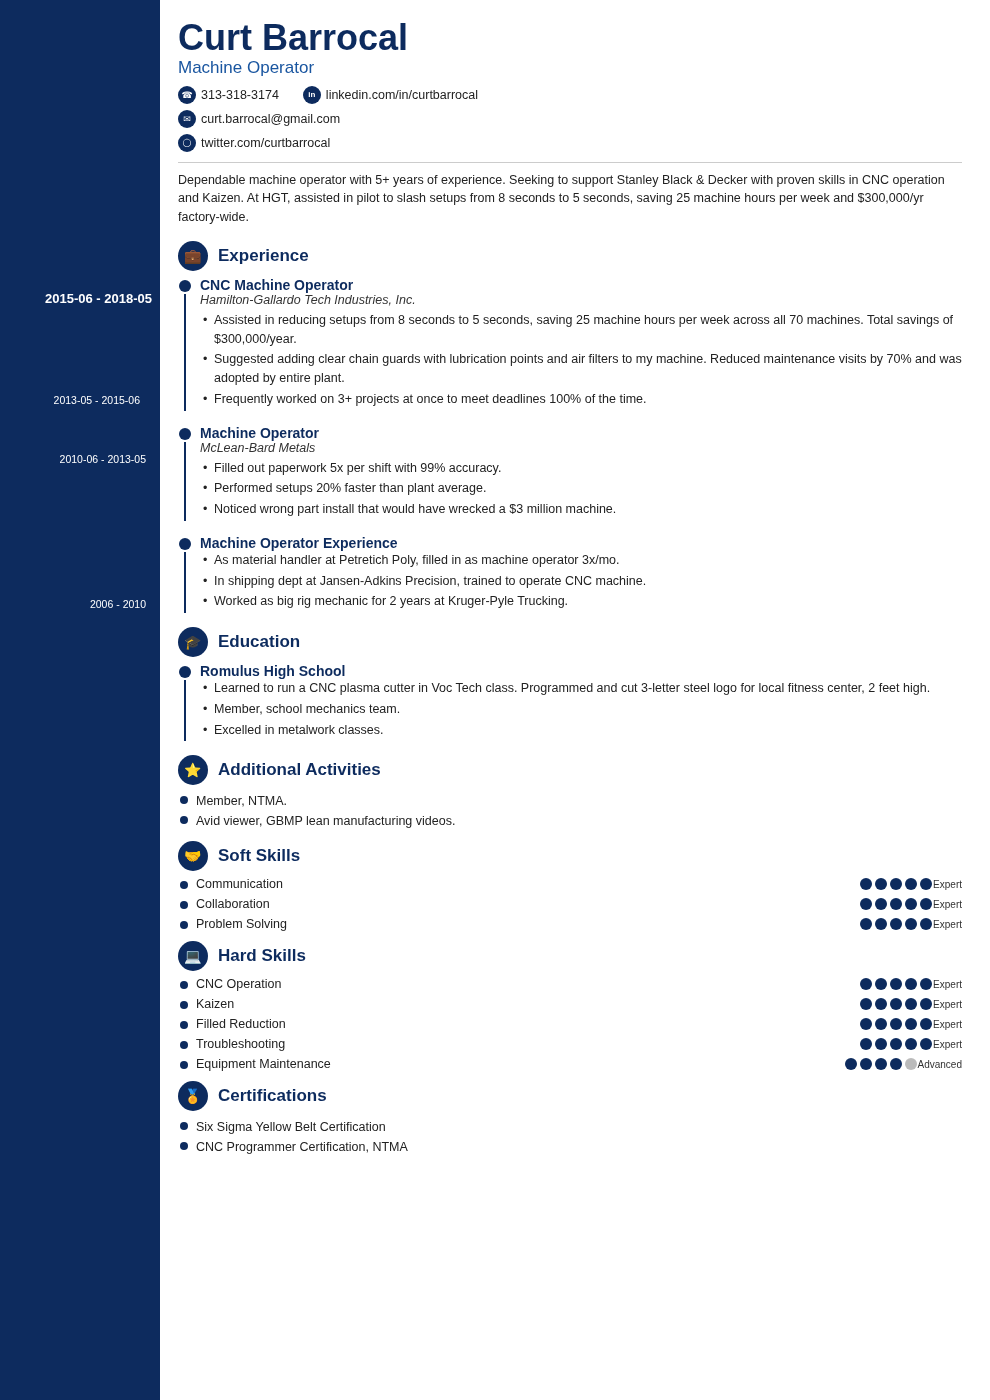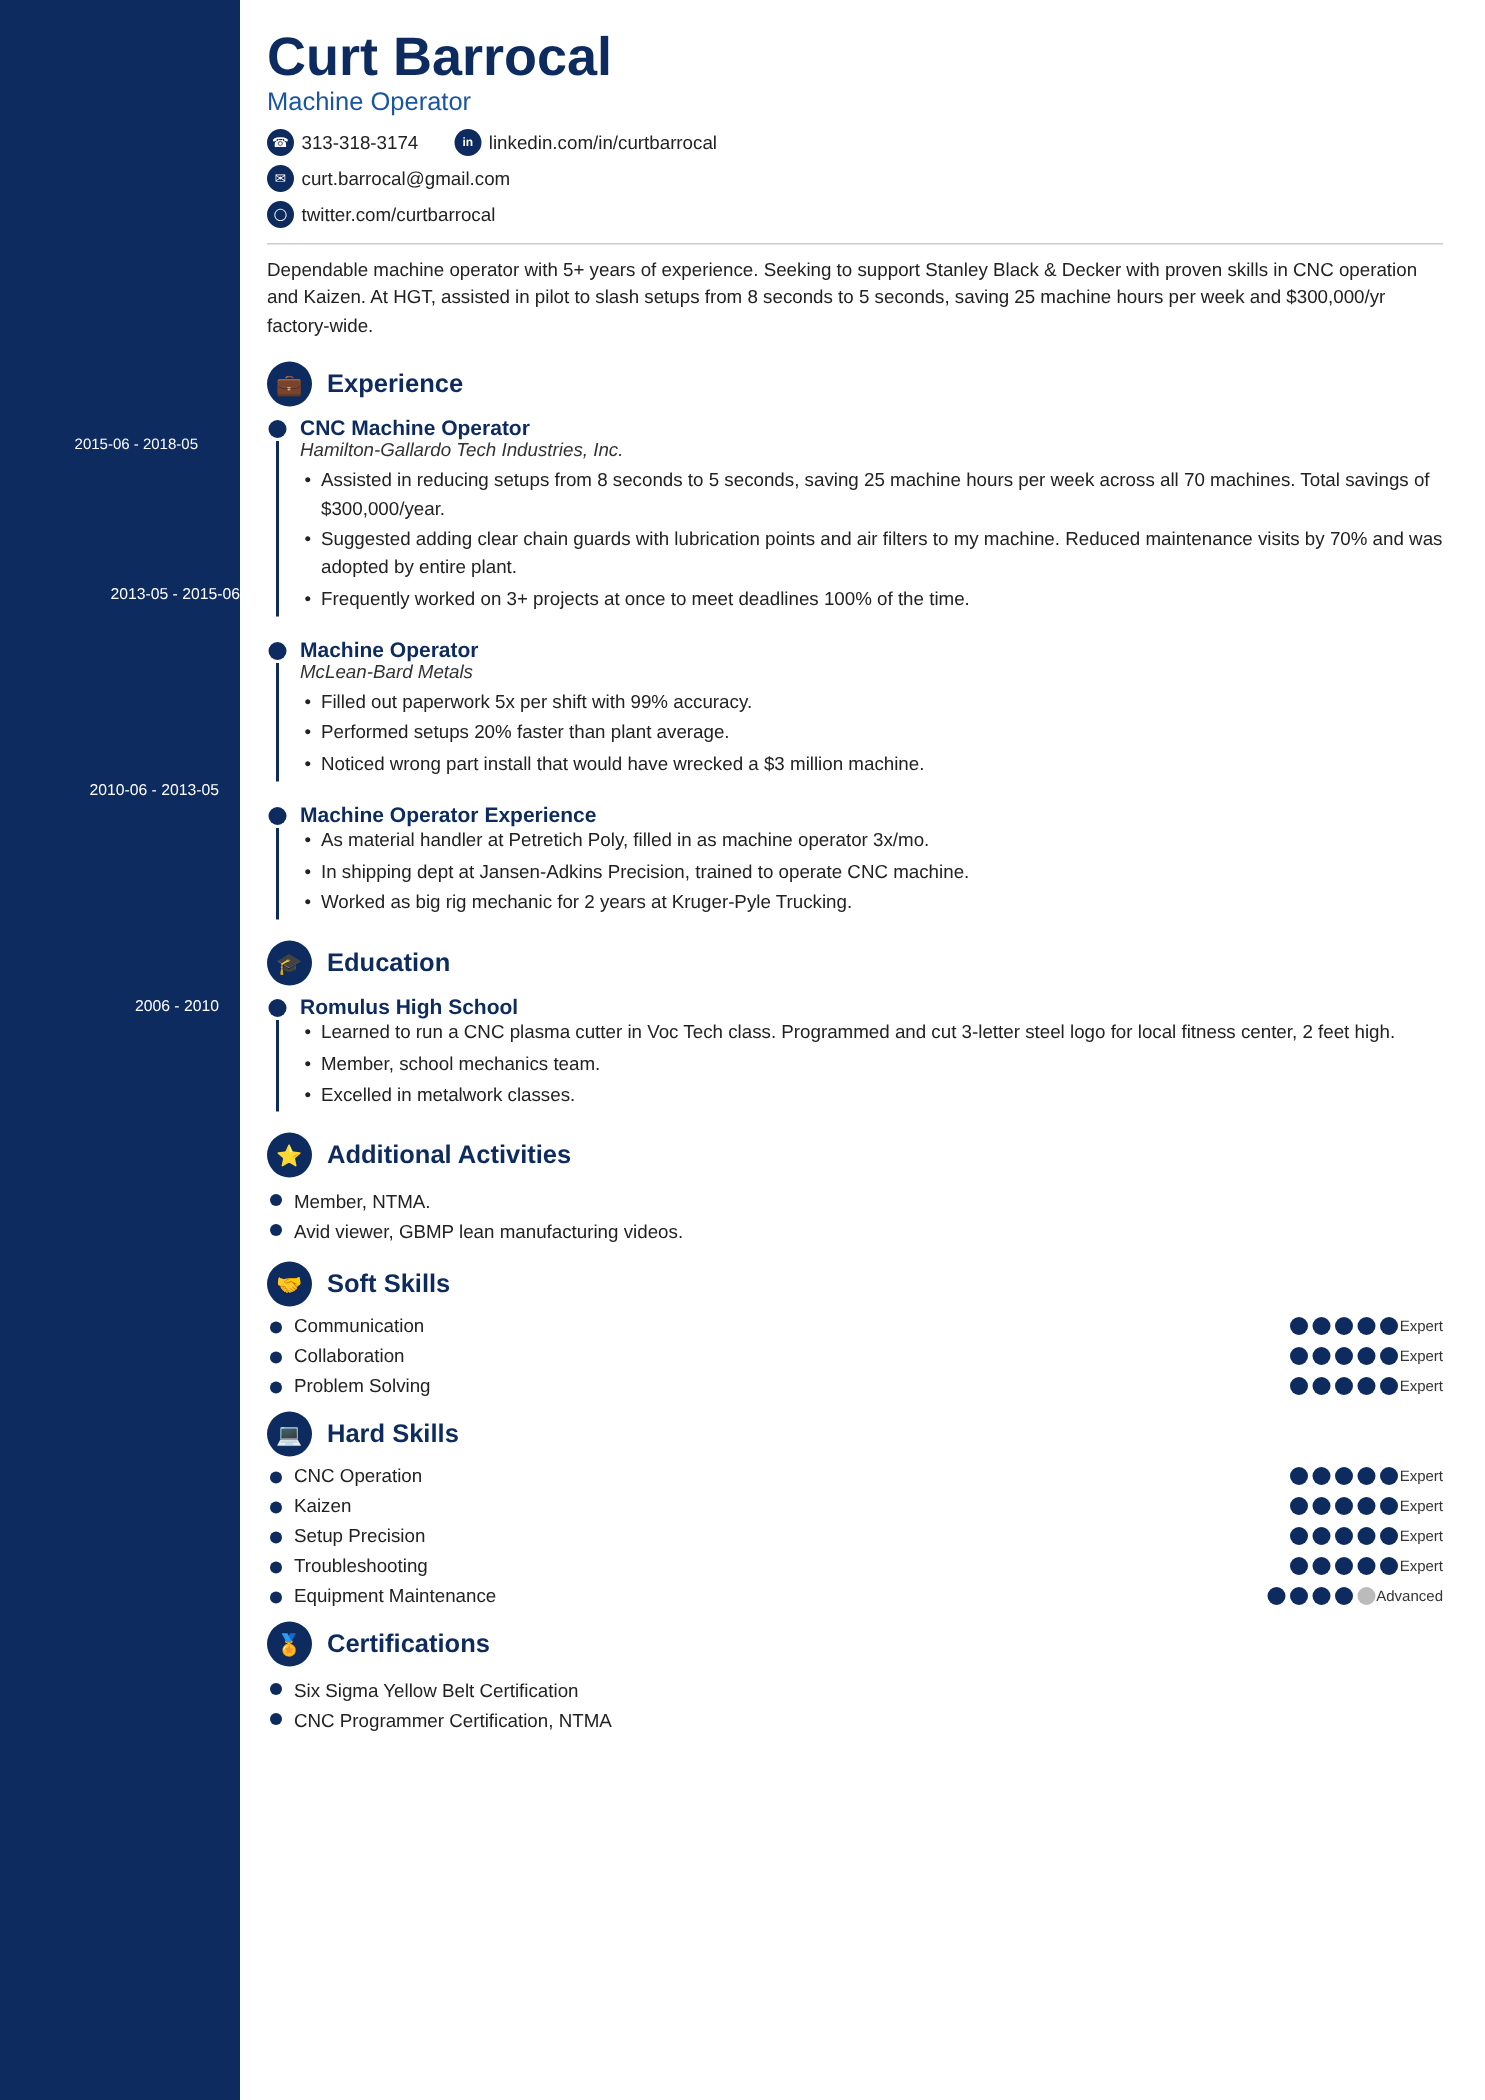--- a/index.html
+++ b/index.html
@@ -228,24 +228,24 @@
   </style>
 </head>
 <body>
 
 <div class="resume-wrapper">
 
   <div class="sidebar">
 
     <div style="height: 270px;"></div>
 
-    <div style="padding-right:28px; text-align:right; color:#fff; font-size:10px; font-weight:400; line-height:1.4; margin-bottom: 85px;">
+    <div style="padding-right:8px; text-align:right; color:#fff; font-size:13px; font-weight:700; line-height:1.4; margin-bottom: 85px;">
       <div>2015-06 - 2018-05</div>
     </div>
-    <div style="padding-right:0; text-align:right; color:#fff; font-size:10.5px; font-weight:500; line-height:1.4; margin-bottom: 116px;">
+    <div style="padding-right:20px; text-align:right; color:#fff; font-size:10.5px; font-weight:500; line-height:1.4; margin-bottom: 44px;">
       <div>2013-05 - 2015-06</div>
     </div>
     <div style="padding-right:14px; text-align:right; color:#fff; font-size:10.5px; font-weight:500; line-height:1.4; margin-bottom: 130px;">
       <div>2010-06 - 2013-05</div>
     </div>
 
     <div style="padding-right:14px; text-align:right; color:#fff; font-size:10.5px; font-weight:500; line-height:1.4; margin-bottom: 120px;">
       <div>2006 - 2010</div>
     </div>
   </div>
@@ -451,21 +451,21 @@
               <div class="dot"></div>
               <div class="dot"></div>
               <div class="dot"></div>
               <div class="dot"></div>
               <div class="dot"></div>
             </div>
             <span class="skill-level">Expert</span>
           </div>
         </div>
         <div class="skill-row">
-          <span class="skill-name">Setup Precision</span>
+          <span class="skill-name">Filled Reduction</span>
           <div class="skill-rating">
             <div class="dots">
               <div class="dot"></div>
               <div class="dot"></div>
               <div class="dot"></div>
               <div class="dot"></div>
               <div class="dot"></div>
             </div>
             <span class="skill-level">Expert</span>
           </div>

